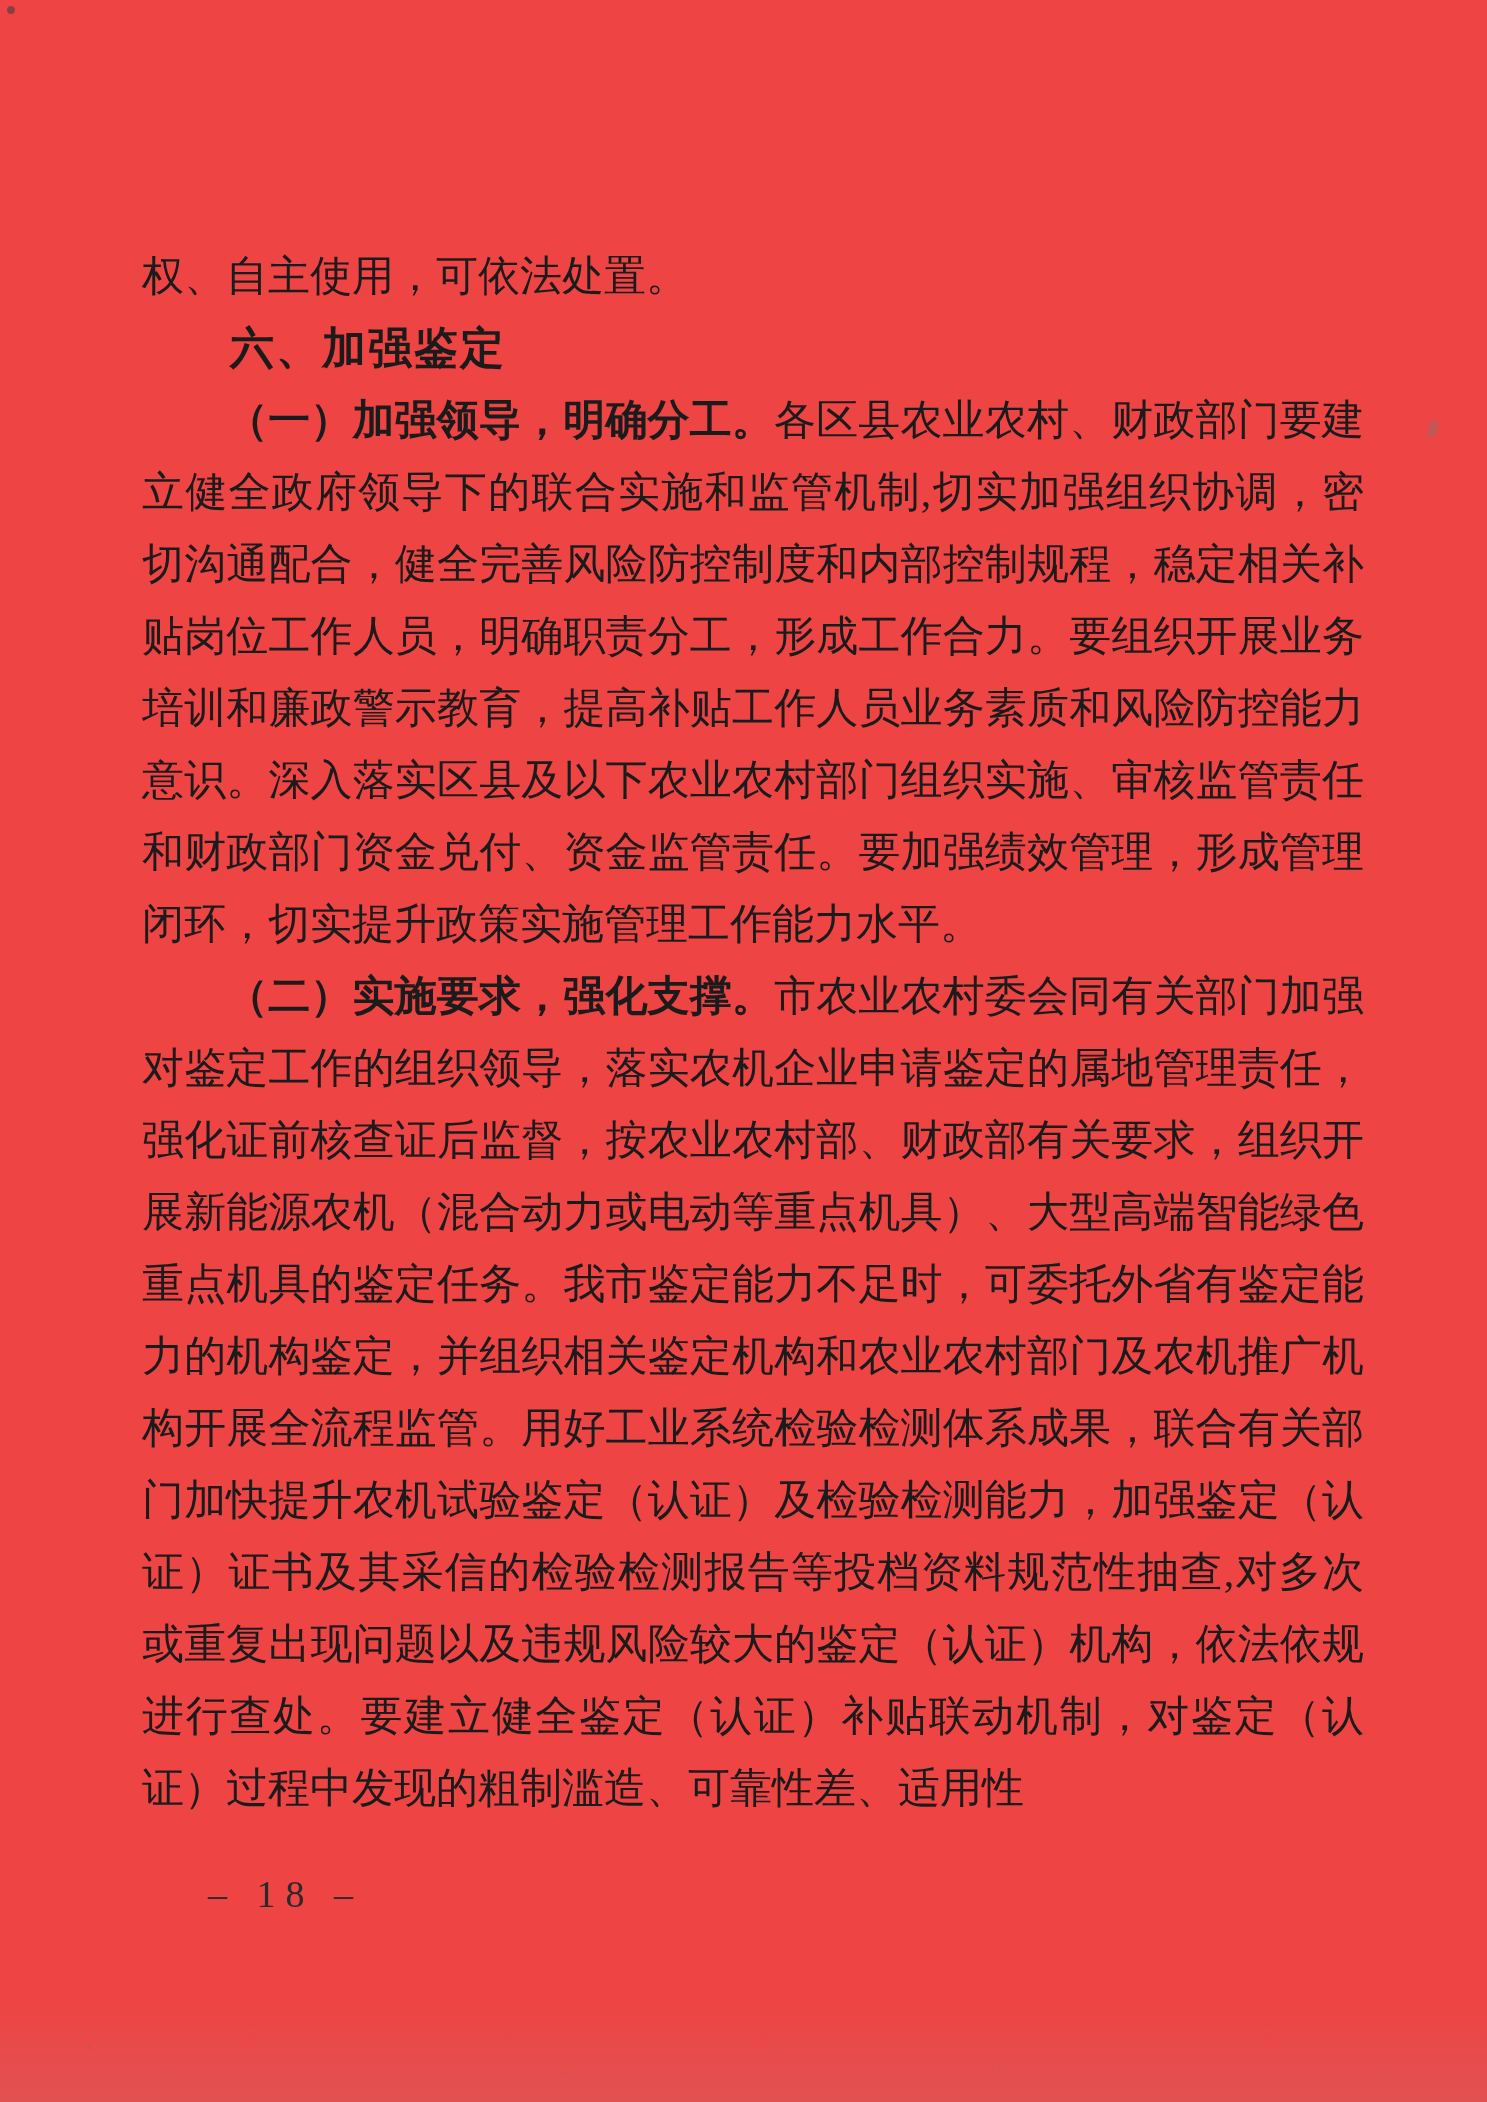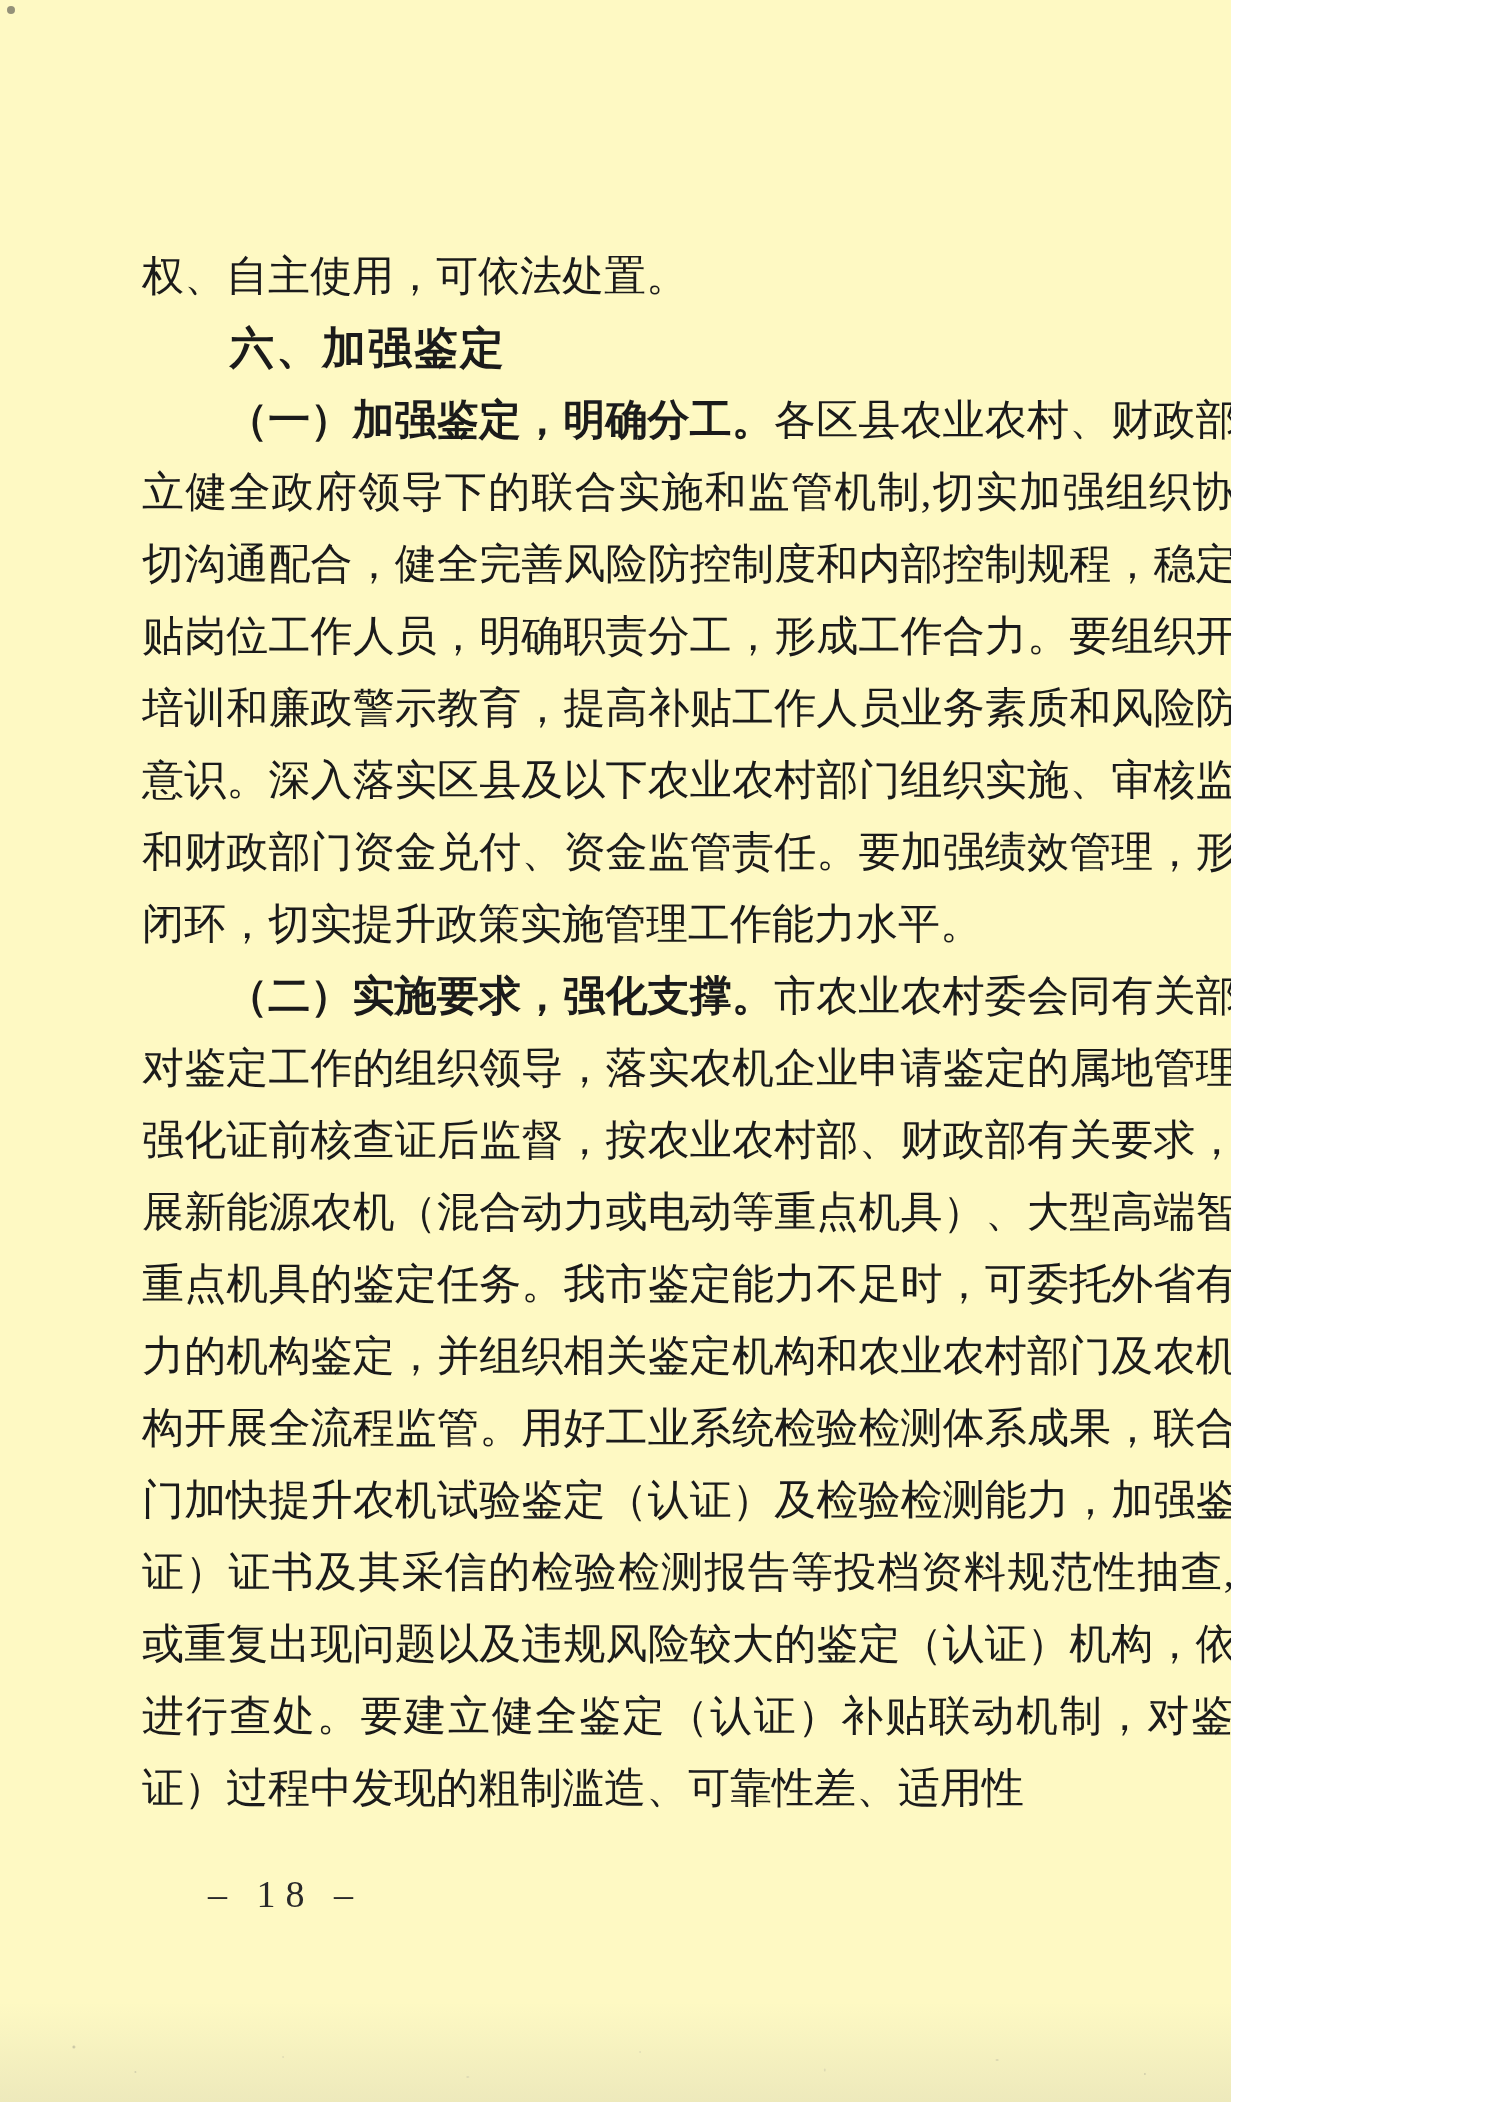--- a/index.html
+++ b/index.html
@@ -1,20 +1,20 @@
 <!DOCTYPE html>
 <html lang="zh"><head>
 <meta charset="utf-8">
 <style>
   html, body { margin: 0; padding: 0; background: #ffffff; }
   .page {
     position: relative;
-    width: 1231px;
+    width: 1487px;
     height: 2102px;
-    background: #fef9c3;
+    background: #ef4444;
     overflow: hidden;
     font-family: "Liberation Serif", "DejaVu Serif", serif;
     color: #1b1b1b;
   }
   .content {
     position: absolute;
     left: 142px;
     top: 240px;
     width: 1222px;
     font-size: 42px;
@@ -85,21 +85,21 @@
 
     <p class="para no-indent">
       <span>权、自主使用，可依法处置。</span>
     </p>
 
     <p class="heading">
       <span>六、加强鉴定</span>
     </p>
 
     <p class="para">
-      <span class="lead">（一）加强鉴定，明确分工。</span><span>各区县农业农村、财政部门要建立健全政府领导下的联合实施和监管机制,切实加强组织协调，密切沟通配合，健全完善风险防控制度和内部控制规程，稳定相关补贴岗位工作人员，明确职责分工，形成工作合力。要组织开展业务培训和廉政警示教育，提高补贴工作人员业务素质和风险防控能力意识。深入落实区县及以下农业农村部门组织实施、审核监管责任和财政部门资金兑付、资金监管责任。要加强绩效管理，形成管理闭环，切实提升政策实施管理工作能力水平。</span>
+      <span class="lead">（一）加强领导，明确分工。</span><span>各区县农业农村、财政部门要建立健全政府领导下的联合实施和监管机制,切实加强组织协调，密切沟通配合，健全完善风险防控制度和内部控制规程，稳定相关补贴岗位工作人员，明确职责分工，形成工作合力。要组织开展业务培训和廉政警示教育，提高补贴工作人员业务素质和风险防控能力意识。深入落实区县及以下农业农村部门组织实施、审核监管责任和财政部门资金兑付、资金监管责任。要加强绩效管理，形成管理闭环，切实提升政策实施管理工作能力水平。</span>
     </p>
 
     <p class="para">
       <span class="lead">（二）实施要求，强化支撑。</span><span>市农业农村委会同有关部门加强对鉴定工作的组织领导，落实农机企业申请鉴定的属地管理责任，强化证前核查证后监督，按农业农村部、财政部有关要求，组织开展新能源农机（混合动力或电动等重点机具）、大型高端智能绿色重点机具的鉴定任务。我市鉴定能力不足时，可委托外省有鉴定能力的机构鉴定，并组织相关鉴定机构和农业农村部门及农机推广机构开展全流程监管。用好工业系统检验检测体系成果，联合有关部门加快提升农机试验鉴定（认证）及检验检测能力，加强鉴定（认证）证书及其采信的检验检测报告等投档资料规范性抽查,对多次或重复出现问题以及违规风险较大的鉴定（认证）机构，依法依规进行查处。要建立健全鉴定（认证）补贴联动机制，对鉴定（认证）过程中发现的粗制滥造、可靠性差、适用性</span>
     </p>
 
   </div>
 
   <div class="footer">– 18 –</div>
 

